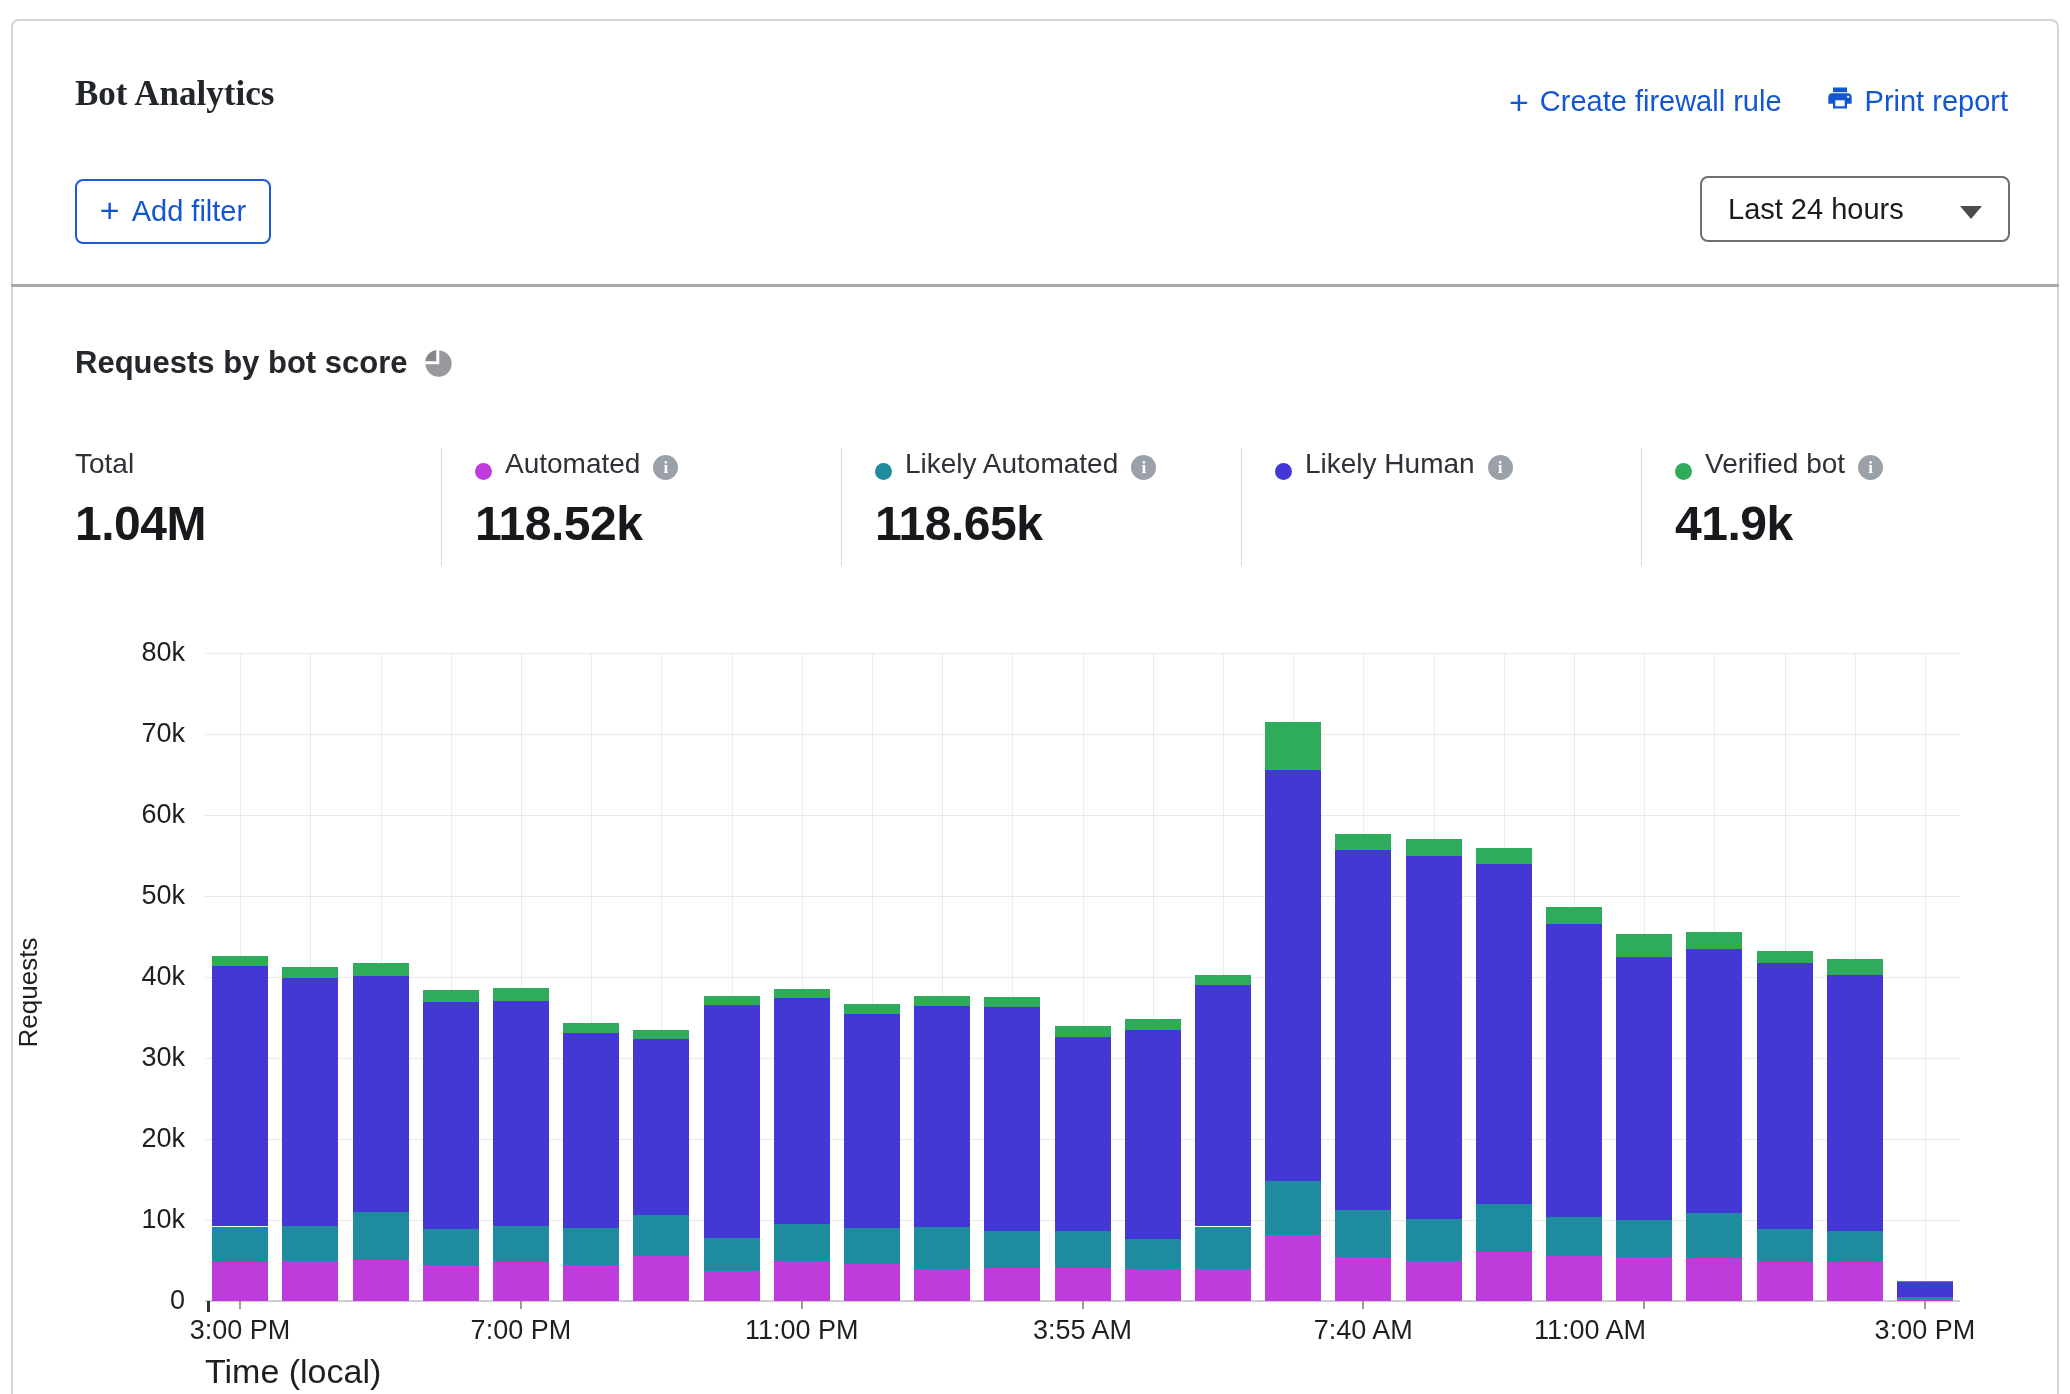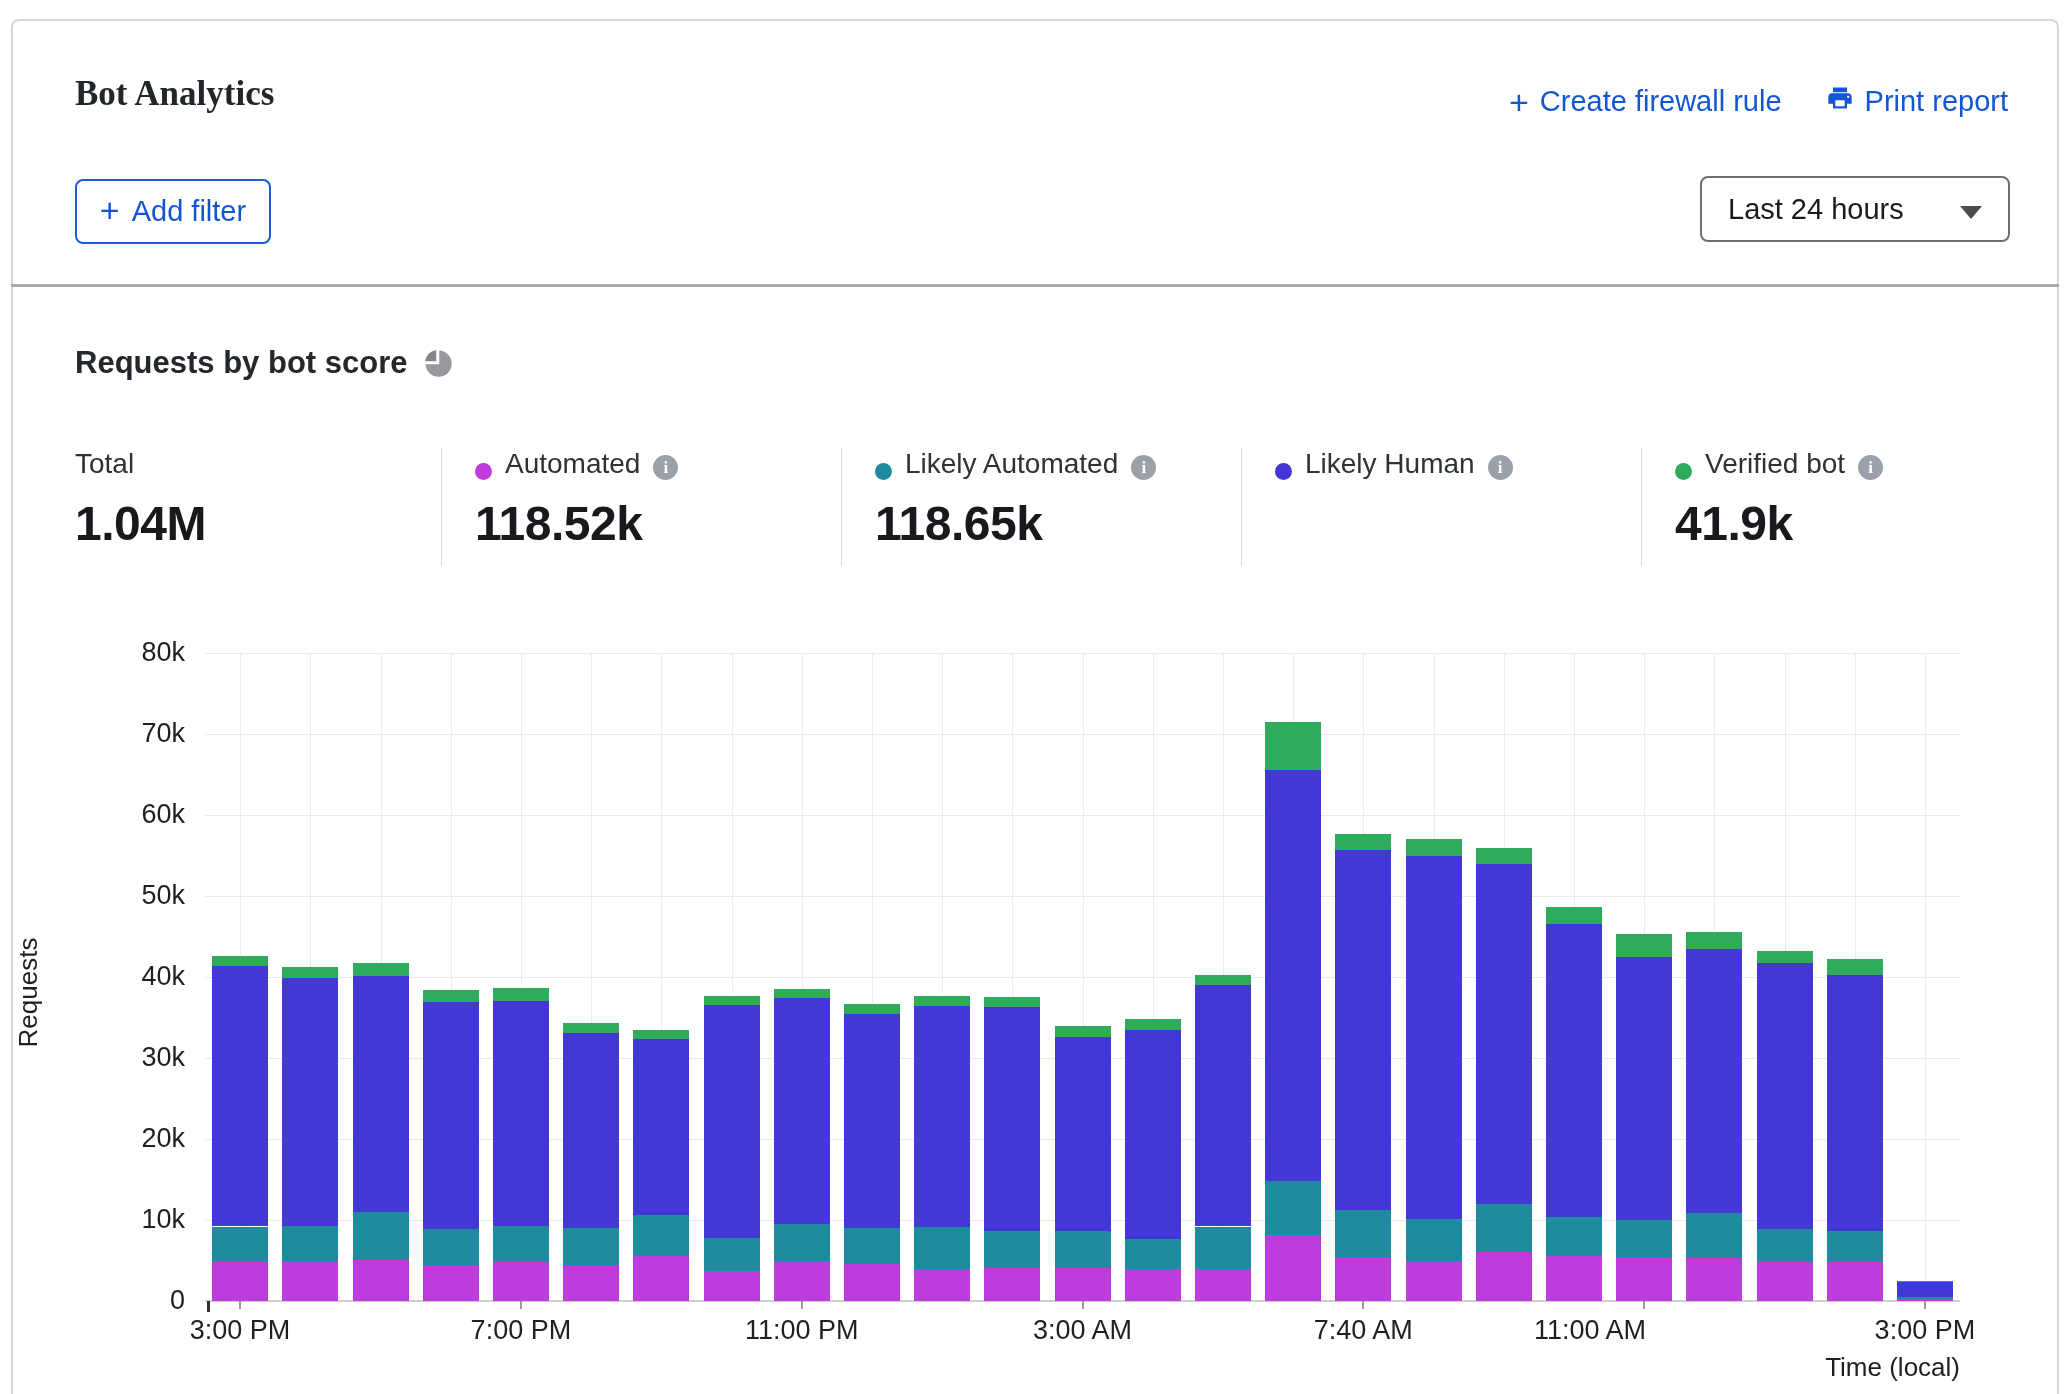--- a/index.html
+++ b/index.html
@@ -46,21 +46,21 @@
   .hgrid { position:absolute; left:0; width:100%; height:1px; background:#eaeaec; }
   .vgrid { position:absolute; top:0; width:1px; height:100%; background:#ececee; }
   .baseline { position:absolute; left:0; bottom:-1px; width:100%; height:2px; background:#cfcfd2; }
   .bar-seg { position:absolute; }
   .y-tick-label { position:absolute; width:140px; text-align:right; font-size:27px; color:#1f1f1f; }
   .x-tick-label { position:absolute; width:220px; text-align:center; font-size:27px; color:#1f1f1f; }
   .x-tick-mark { position:absolute; width:2px; height:8px; background:#9b9b9b; }
   .origin-tick { position:absolute; width:3px; height:11px; background:#333; }
   .axis-ylabel { position:absolute; left:-72px; top:337px; width:200px; text-align:center; font-size:26px; color:#1f1f1f;
     transform:rotate(-90deg); }
-  .axis-xlabel { position:absolute; left:205px; top:712px; width:1755px; text-align:right; font-size:26px; color:#1f1f1f; }
+  .axis-xlabel { position:absolute; left:205px; top:712px; width:1755px; text-align:left; font-size:34px; color:#1f1f1f; }
 </style>
 </head>
 <body>
 
 <div class="card-border"></div>
 
 <div class="page-title">Bot Analytics</div>
 
 <div class="header-actions">
   <div class="action-link">
@@ -295,21 +295,21 @@
       <div class="y-tick-label" style="left: 45px; top: 78px;">70k</div>
       <div class="y-tick-label" style="left: 45px; top: -3px;">80k</div>
       <div class="origin-tick" style="left: 207px; top: 661px;"></div>
       <div class="x-tick-mark" style="left: 239.1px; top: 661px;"></div>
       <div class="x-tick-label" style="left: 130.1px; top: 675px;">3:00 PM</div>
       <div class="x-tick-mark" style="left: 519.9px; top: 661px;"></div>
       <div class="x-tick-label" style="left: 410.9px; top: 675px;">7:00 PM</div>
       <div class="x-tick-mark" style="left: 800.7px; top: 661px;"></div>
       <div class="x-tick-label" style="left: 691.7px; top: 675px;">11:00 PM</div>
       <div class="x-tick-mark" style="left: 1081.5px; top: 661px;"></div>
-      <div class="x-tick-label" style="left: 972.5px; top: 675px;">3:00 AM</div>
+      <div class="x-tick-label" style="left: 972.5px; top: 675px;">3:55 AM</div>
       <div class="x-tick-mark" style="left: 1362.3px; top: 661px;"></div>
       <div class="x-tick-label" style="left: 1253.3px; top: 675px;">7:40 AM</div>
       <div class="x-tick-mark" style="left: 1643.1px; top: 661px;"></div>
       <div class="x-tick-label" style="left: 1480px; top: 675px;">11:00 AM</div>
       <div class="x-tick-mark" style="left: 1923.9px; top: 661px;"></div>
       <div class="x-tick-label" style="left: 1814.9px; top: 675px;">3:00 PM</div>
     </div>
   <div class="axis-xlabel">Time (local)</div>
 </div>
 

